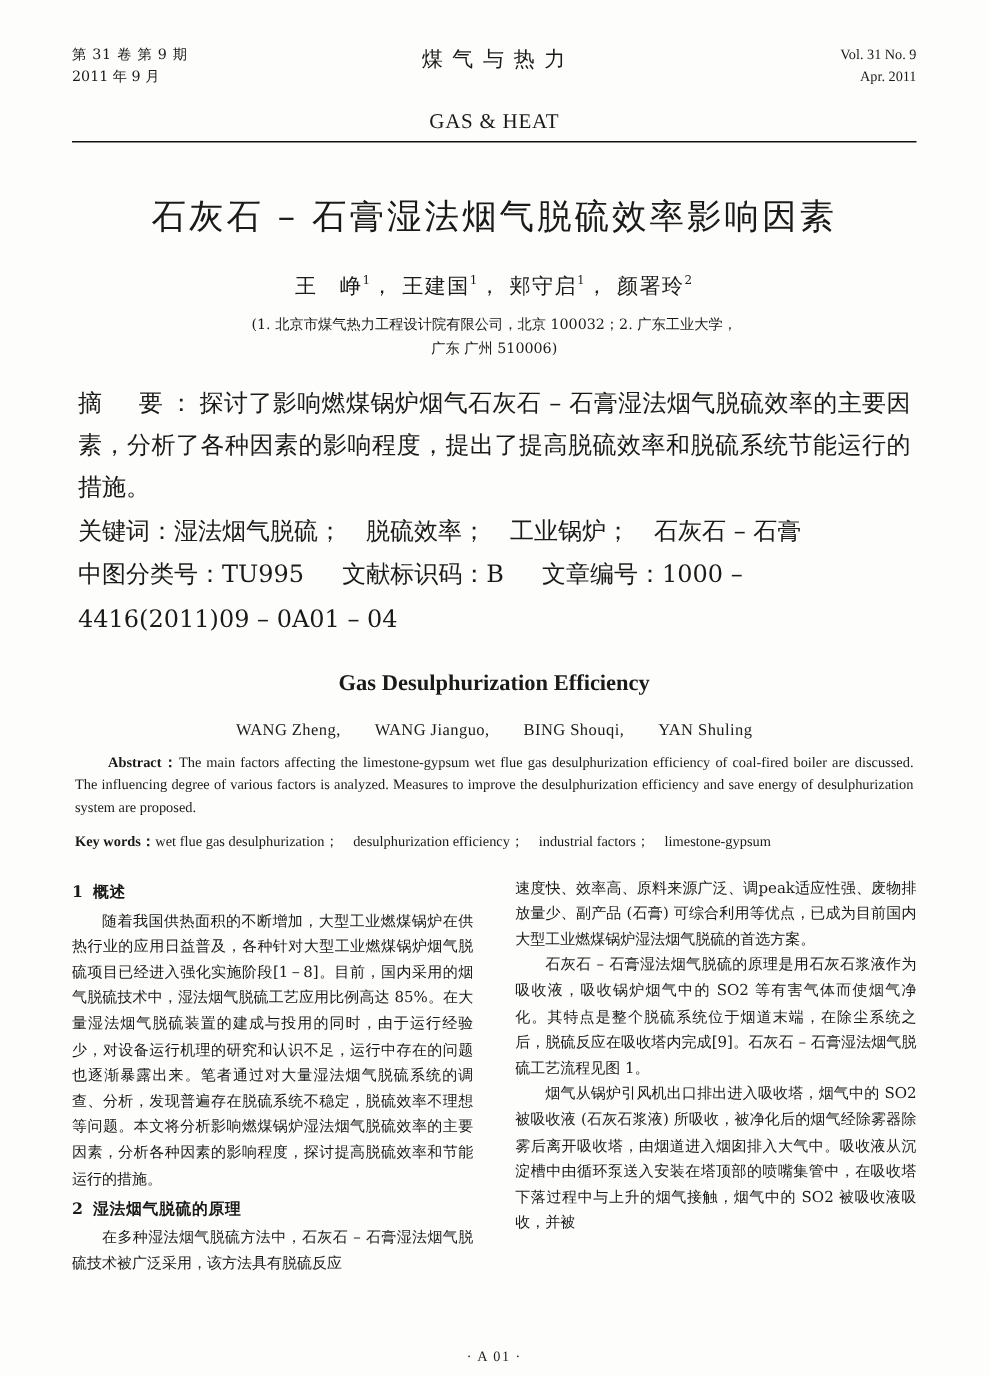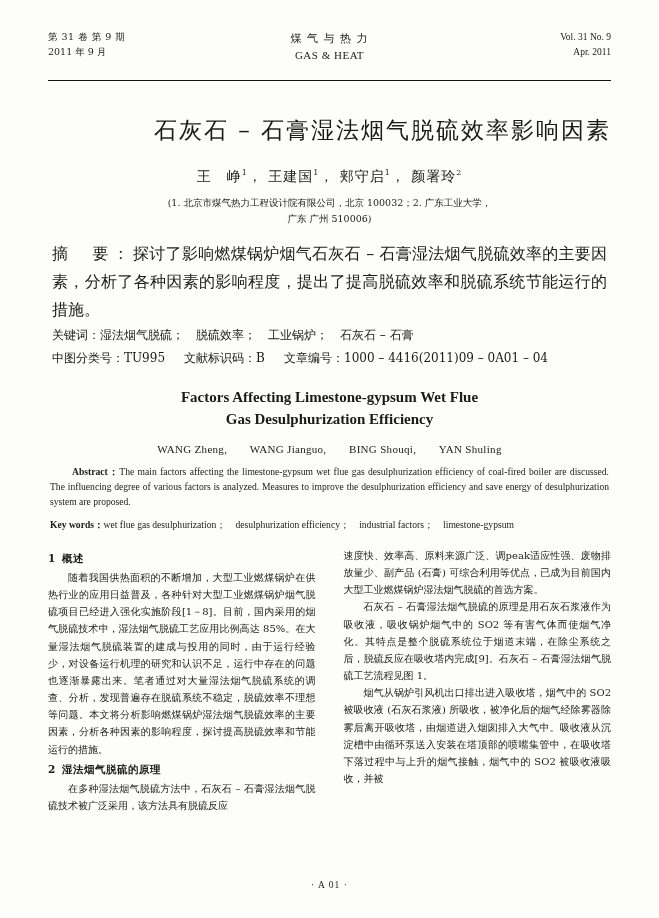--- a/index.html
+++ b/index.html
@@ -18,32 +18,32 @@
     box-sizing:border-box;
     padding:30px 48px 20px 48px;
     background:#fdfdfb;
   }
   
   .runhead{
     display:flex;
     justify-content:flex-start;
     align-items:flex-start;
     border-bottom:1.3px solid #111;
-    padding-bottom:16px;
+    padding-bottom:2px;
     font-size:9.5px;
     line-height:1.55;
   }
   .runhead .left,.runhead .right{width:150px;}
   .runhead .right{text-align:right;font-family:"Liberation Serif",serif;}
   .runhead .center{
     text-align:center;
     flex:1;
   }
-  .runhead .center .cn{font-size:11px;letter-spacing:1px;}
-  .runhead .center .en{font-size:11px;font-family:"Liberation Serif",serif;letter-spacing:.5px;}
+  .runhead .center .cn{font-size:14px;letter-spacing:1px;}
+  .runhead .center .en{font-size:14px;font-family:"Liberation Serif",serif;letter-spacing:.5px;margin-top:19px;}
   .runhead .left div,.runhead .right div{white-space:nowrap;}
   .runhead .left .l1{letter-spacing:.5px;}
 
   
   .badge-wrap{
     margin-top:14px;
     margin-left:10px;
   }
   .badge{
     display:inline-block;
@@ -57,21 +57,21 @@
   }
   .badge .inner{
     background:#fdfdfb;
     display:block;
     padding:3px 8px;
     border:0;
   }
 
   
   .title-cn{
-    text-align:right;
+    text-align:center;
     font-size:23px;
     letter-spacing:2px;
     margin-top:34px;
     font-family:"DejaVu Serif","Liberation Serif",serif;
   }
   .authors-cn{
     text-align:center;
     font-size:14px;
     letter-spacing:1px;
     margin-top:22px;
@@ -86,21 +86,21 @@
   .abs-cn{
     margin-top:14px;
     font-size:16px;
     line-height:1.75;
     text-align:justify;
     text-indent:0;
     padding:0 4px;
   }
   .abs-cn .lbl{letter-spacing:4px;}
   .kw-cn,.clc{
-    font-size:12px;
+    font-size:16px;
     line-height:1.85;
     padding:0 4px;
   }
   .kw-cn .lbl{letter-spacing:0px;}
 
   
   .title-en{
     text-align:center;
     font-family:"Liberation Serif",serif;
     font-weight:bold;
@@ -141,21 +141,21 @@
     font-weight:bold;
     letter-spacing:.5px;
   }
   .sec .num{display:inline-block;width:14px;}
   .para{text-indent:20px;margin:0;}
 
   
   .folio{
     position:absolute;
     left:0;right:0;
-    bottom:28px;
+    bottom:8px;
     text-align:center;
     font-size:9.5px;
     font-family:"Liberation Serif",serif;
     letter-spacing:1px;
   }
 </style>
 </head>
 <body>
 
 <div class="page">
@@ -198,21 +198,20 @@
     <span class="lbl">关键词：</span><span>湿法烟气脱硫；　脱硫效率；　工业锅炉；　石灰石 – 石膏</span>
   </div>
 
   <div class="clc">
     <span>中图分类号：</span><span>TU995</span>&nbsp;&nbsp;&nbsp;&nbsp;
     <span>文献标识码：</span><span>B</span>&nbsp;&nbsp;&nbsp;&nbsp;
     <span>文章编号：</span><span>1000 – 4416(2011)09 – 0A01 – 04</span>
   </div>
 
   <div class="title-en">
-    <div>Factors Affecting Limestone-gypsum Wet Flue</div>
     <div>Gas Desulphurization Efficiency</div>
   </div>
 
   <div class="authors-en">WANG Zheng,　　WANG Jianguo,　　BING Shouqi,　　YAN Shuling</div>
 
   <div class="abs-en">
     <span class="ind"></span><b>Abstract：</b><span>The main factors affecting the limestone-gypsum wet flue gas desulphurization efficiency of coal-fired boiler are discussed. The influencing degree of various factors is analyzed. Measures to improve the desulphurization efficiency and save energy of desulphurization system are proposed.</span>
   </div>
 
   <div class="kw-en">

